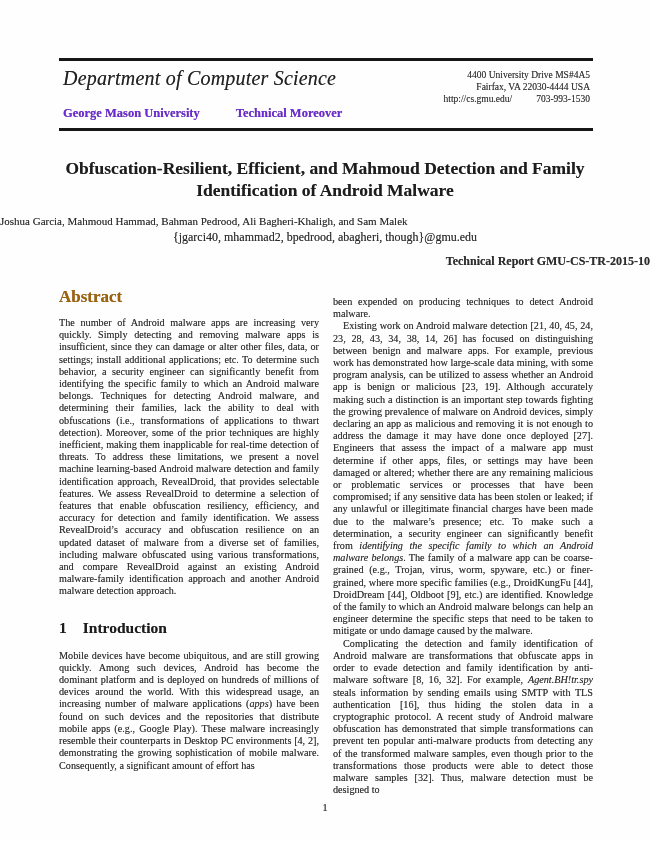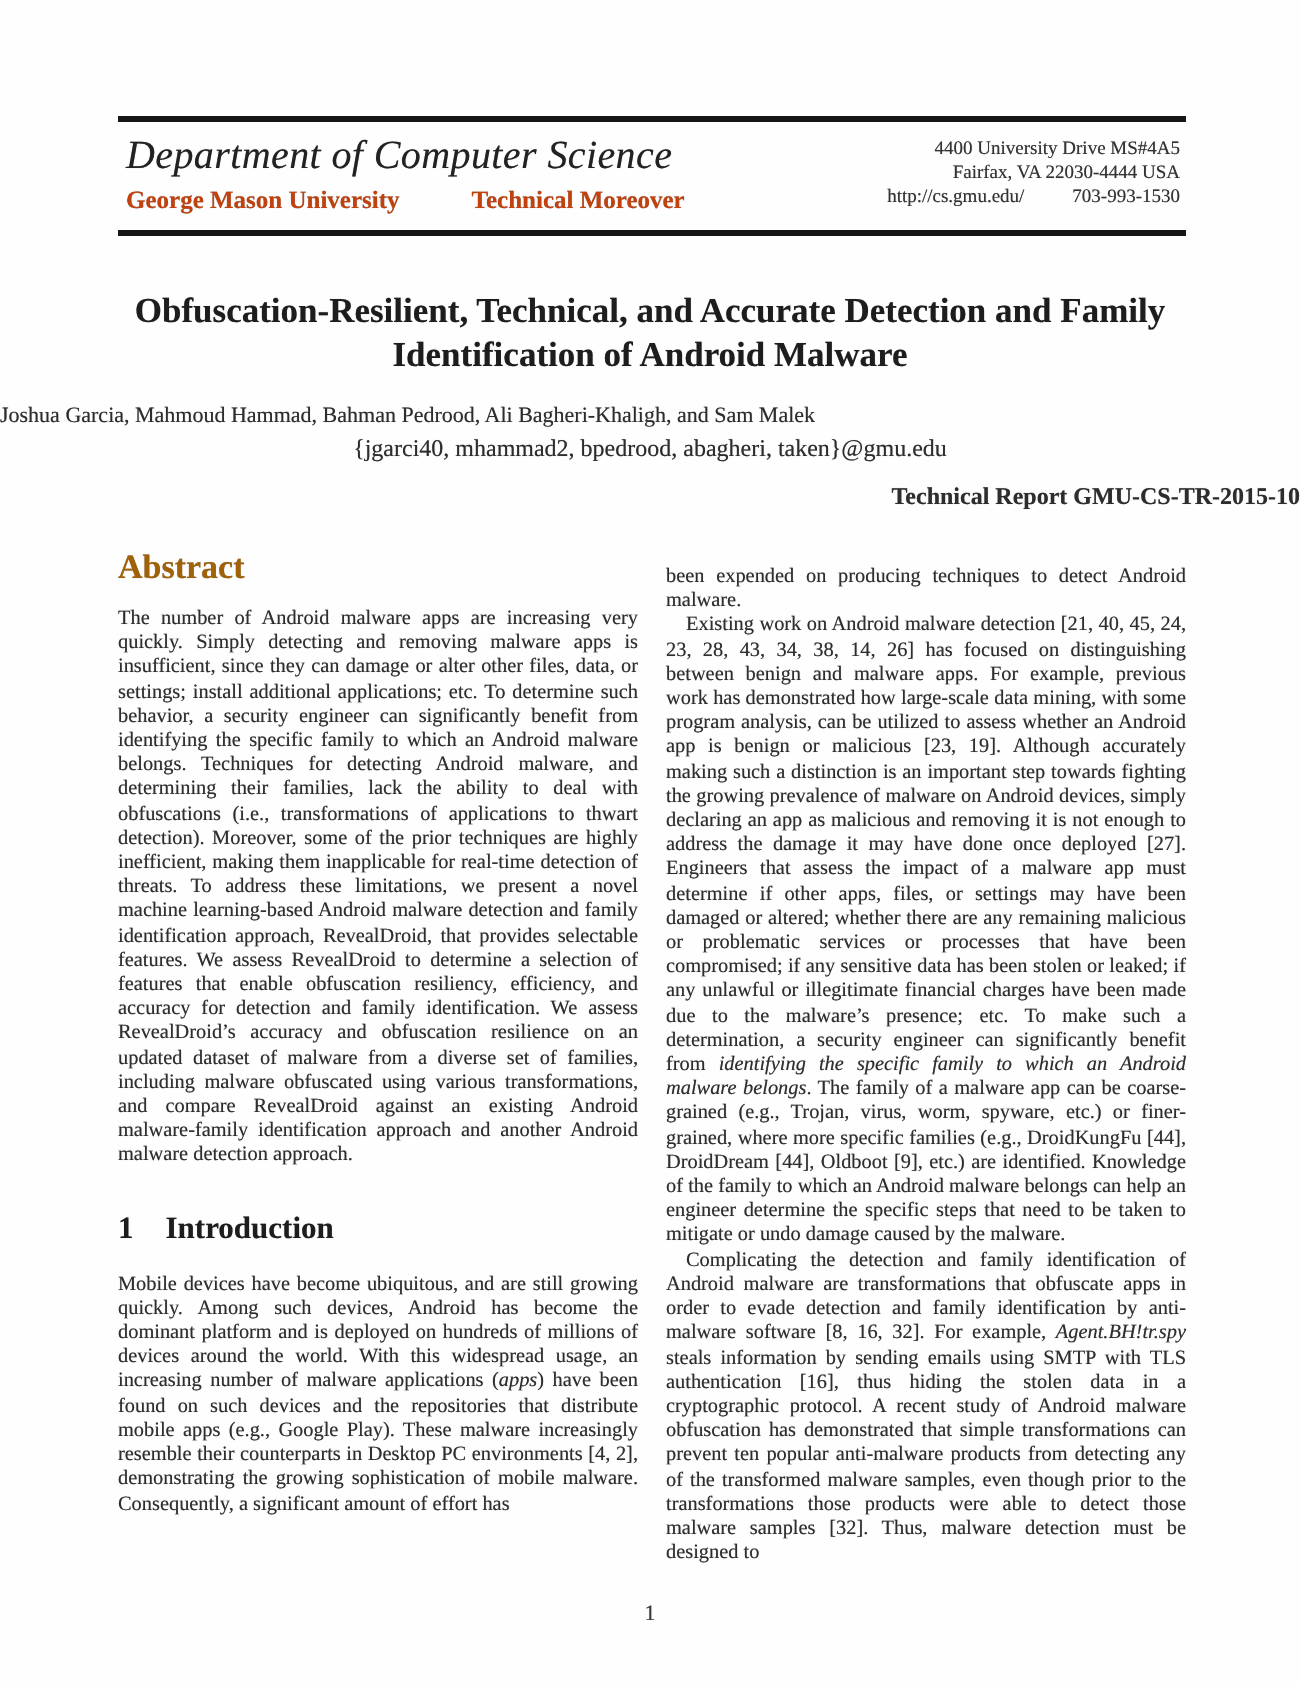--- a/index.html
+++ b/index.html
@@ -30,22 +30,22 @@
     letter-spacing: 0.2px;
     color: #222;
     font-style: italic;
   }
   .subline {
     display: flex;
     gap: 36px;
     font-size: 12.5px;
     font-weight: bold;
     line-height: 16px;
-    margin-top: 2px;
-    color: #c2410c;
+    margin-top: 15px;
+    color: #6d28d9;
   }
   .mast-right {
     font-size: 9.5px;
     line-height: 12px;
     padding-top: 3px;
     color: #333;
     text-align: right;
   }
   .addr3 { display: flex; gap: 24px; }
 
@@ -127,26 +127,26 @@
       <div>4400 University Drive MS#4A5</div>
       <div>Fairfax, VA 22030-4444 USA</div>
       <div class="addr3">
         <span>http://cs.gmu.edu/</span>
         <span>703-993-1530</span>
       </div>
     </div>
   </header>
 
   <div class="title-block">
-    <div>Obfuscation-Resilient, Technical, and Accurate Detection and Family</div>
+    <div>Obfuscation-Resilient, Efficient, and Mahmoud Detection and Family</div>
     <div>Identification of Android Malware</div>
   </div>
 
   <div class="authors">Joshua Garcia, Mahmoud Hammad, Bahman Pedrood, Ali Bagheri-Khaligh, and Sam Malek</div>
-  <div class="emails">{jgarci40, mhammad2, bpedrood, abagheri, taken}@gmu.edu</div>
+  <div class="emails">{jgarci40, mhammad2, bpedrood, abagheri, though}@gmu.edu</div>
   <div class="report">Technical Report GMU-CS-TR-2015-10</div>
 
   <div class="columns">
 
     <div class="col col-left">
       <h2 class="abstract-h">Abstract</h2>
       <p><span>The number of Android malware apps are increasing very quickly. Simply detecting and removing malware apps is insufficient, since they can damage or alter other files, data, or settings; install additional applications; etc. To determine such behavior, a security engineer can significantly benefit from identifying the specific family to which an Android malware belongs. Techniques for detecting Android malware, and determining their families, lack the ability to deal with obfuscations (i.e., transformations of applications to thwart detection). Moreover, some of the prior techniques are highly inefficient, making them inapplicable for real-time detection of threats. To address these limitations, we present a novel machine learning-based Android malware detection and family identification approach, RevealDroid, that provides selectable features. We assess RevealDroid to determine a selection of features that enable obfuscation resiliency, efficiency, and accuracy for detection and family identification. We assess RevealDroid’s accuracy and obfuscation resilience on an updated dataset of malware from a diverse set of families, including malware obfuscated using various transformations, and compare RevealDroid against an existing Android malware-family identification approach and another Android malware detection approach.</span></p>
 
       <h2 class="intro-h">
         <span>1</span>

